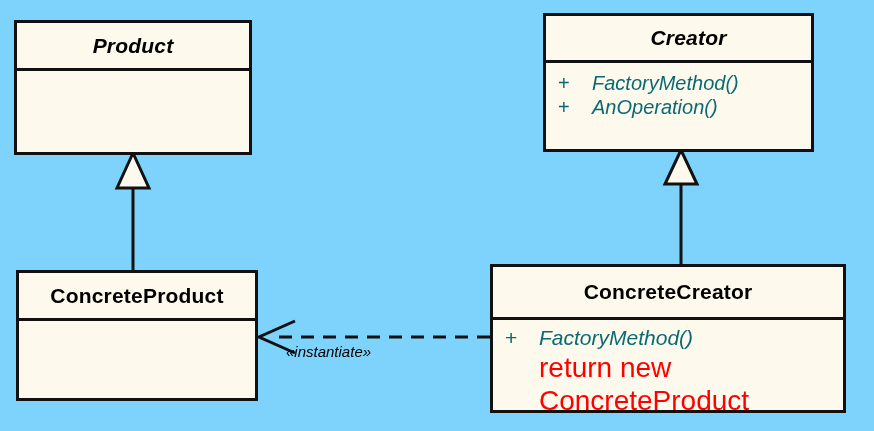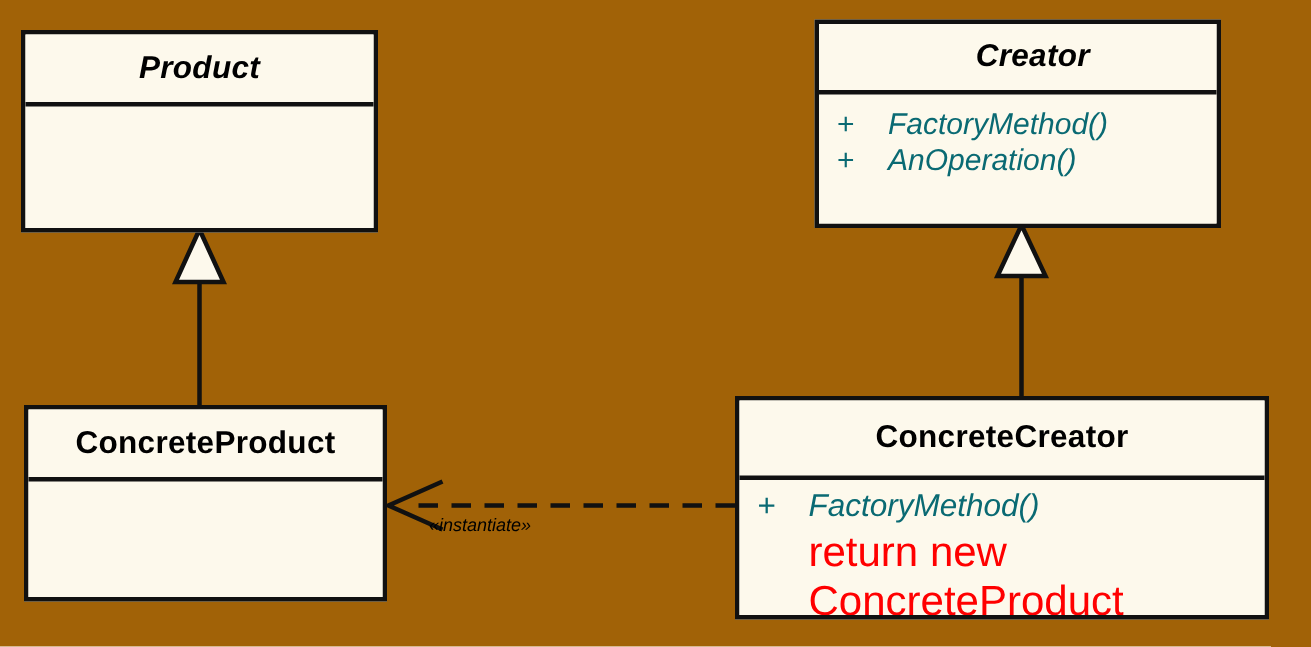--- a/index.html
+++ b/index.html
@@ -8,21 +8,21 @@
     padding: 0;
     background: #ffffff;
   }
   body {
     font-family: "Liberation Sans", sans-serif;
   }
   #diagram-canvas {
     position: relative;
     width: 874px;
     height: 431px;
-    background: #a16207;
+    background: #7dd3fc;
     overflow: hidden;
   }
   .uml-class {
     position: absolute;
     box-sizing: border-box;
     background: #fdf9ec;
     border: 3px solid #111111;
     z-index: 3;
   }
   .class-name-compartment {
@@ -104,21 +104,21 @@
   
   #connector-layer {
     position: absolute;
     left: 0; top: 0;
     width: 874px; height: 431px;
     z-index: 1;
     pointer-events: none;
   }
   .edge-label {
     position: absolute;
-    font-size: 12px;
+    font-size: 15px;
     font-style: italic;
     color: #000000;
     white-space: nowrap;
     z-index: 4;
   }
   #label-instantiate { left: 286px; top: 343px; }
 </style>
 </head>
 <body>
 

